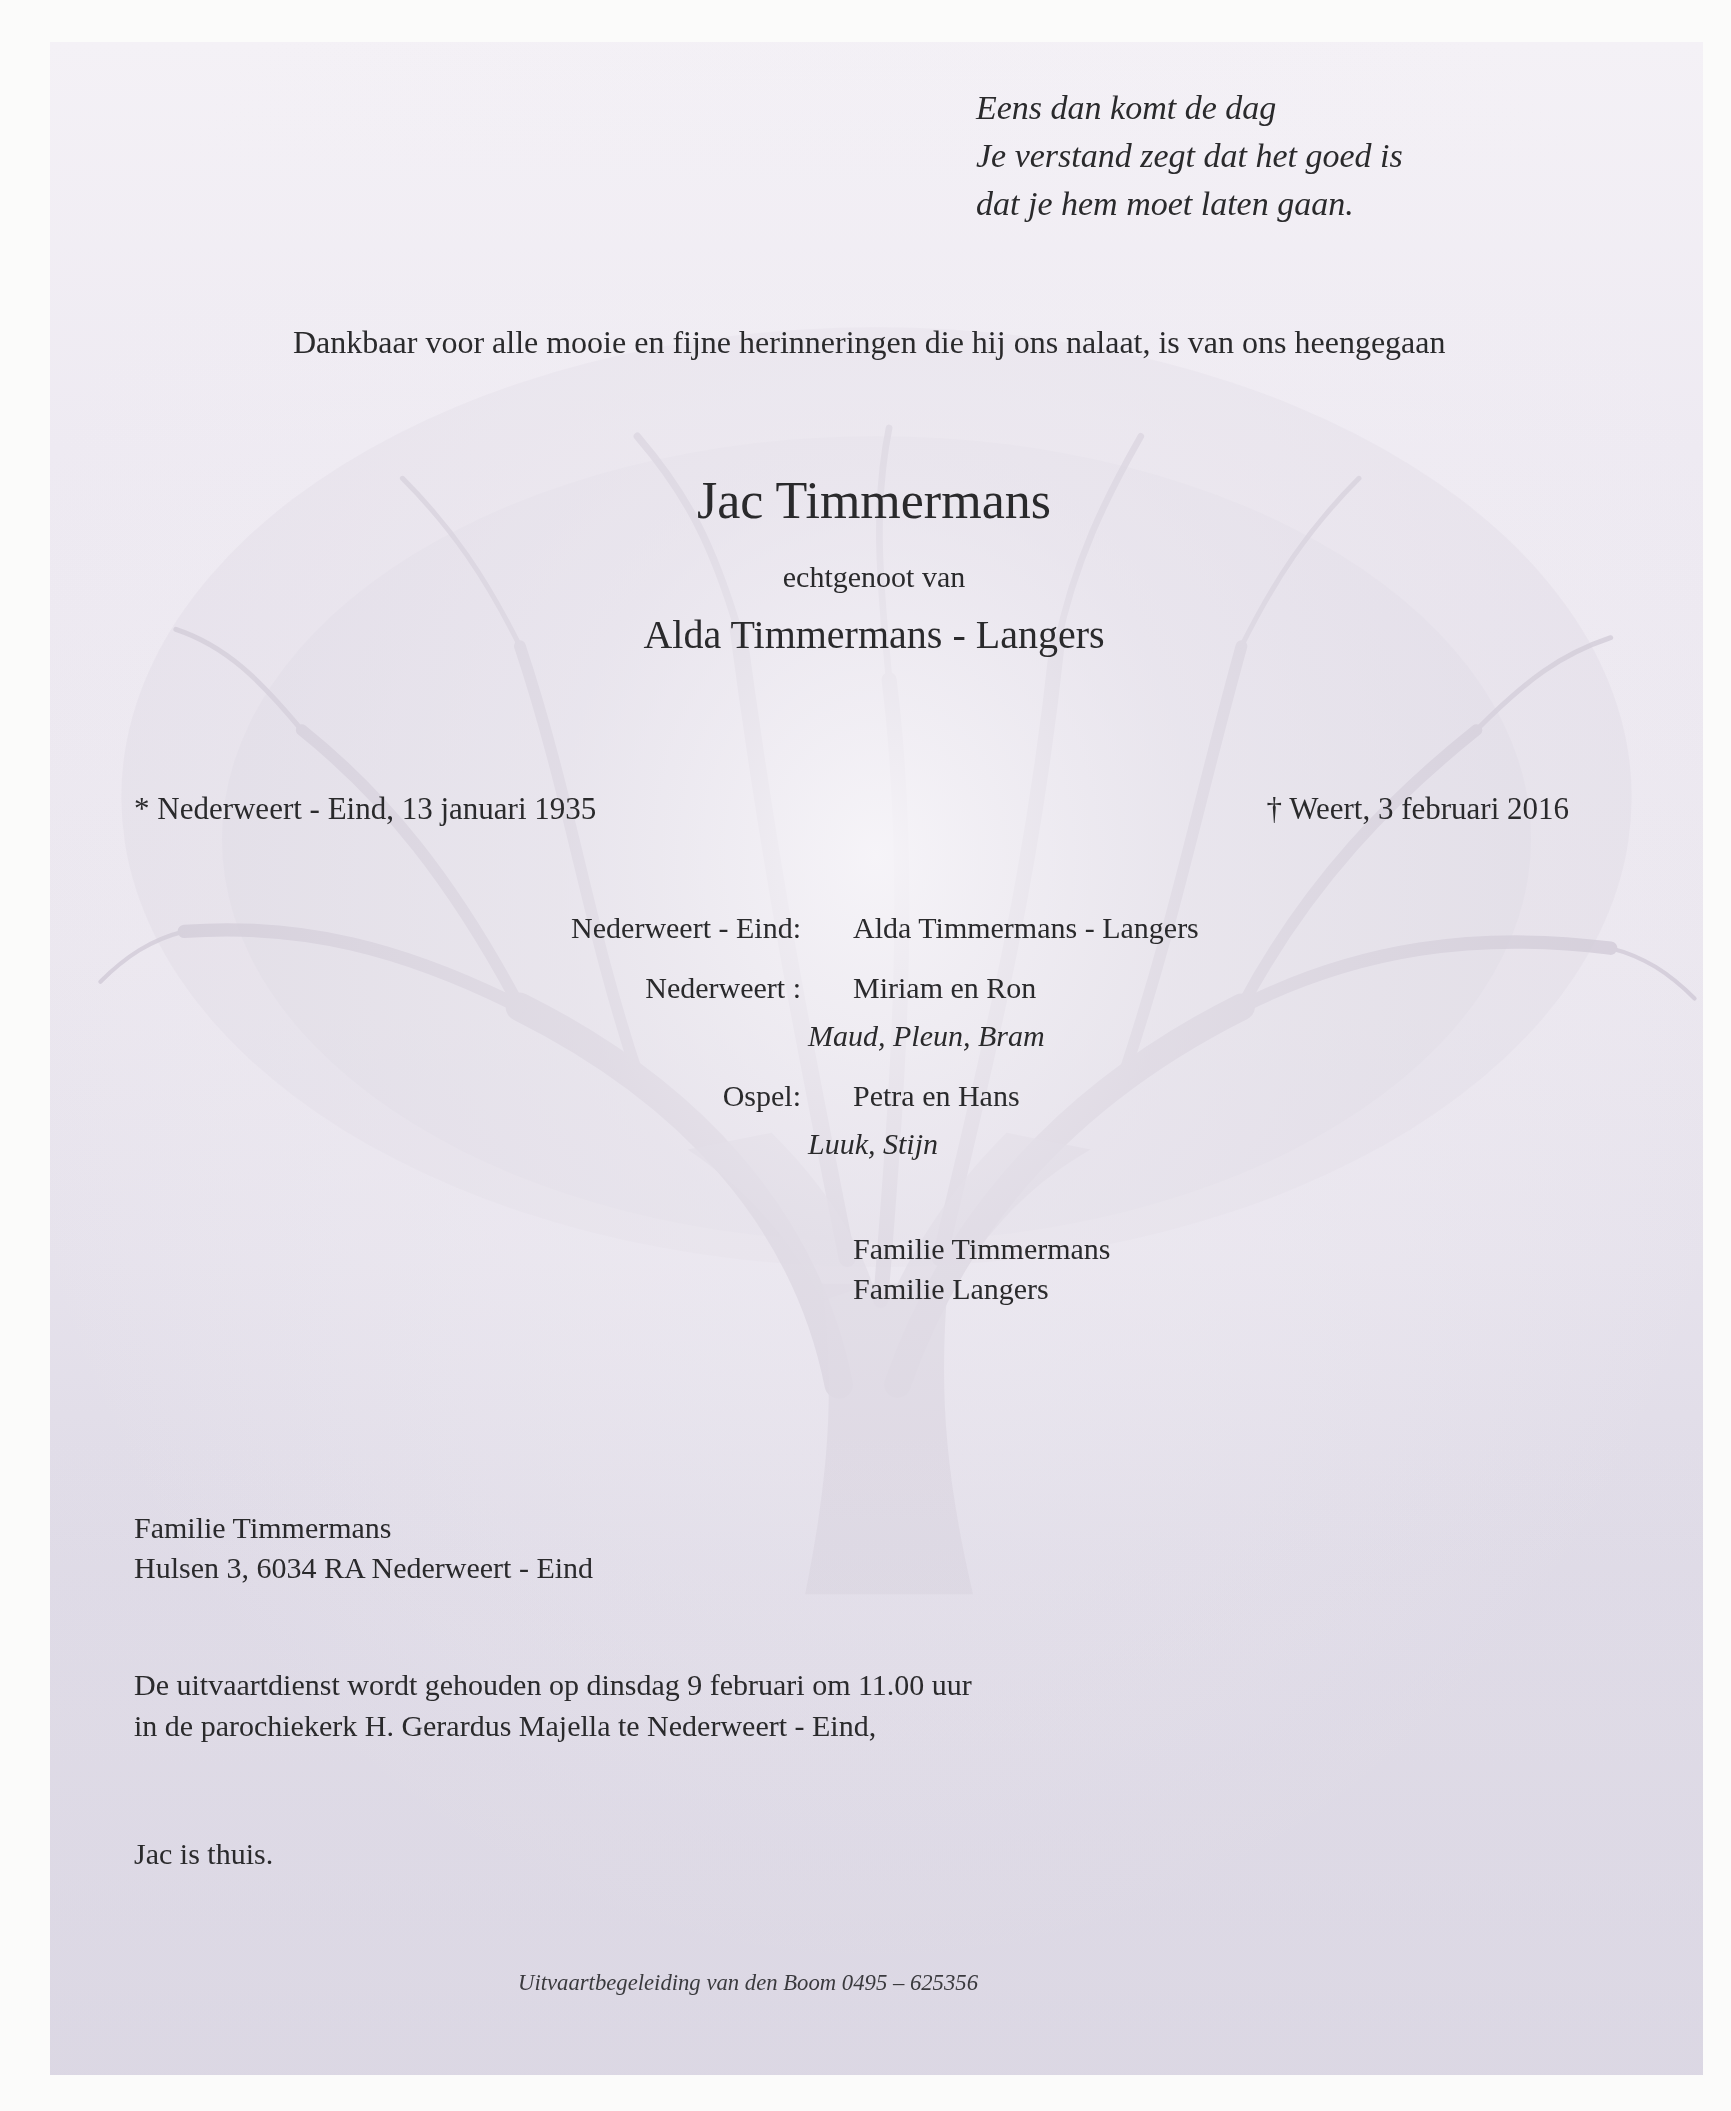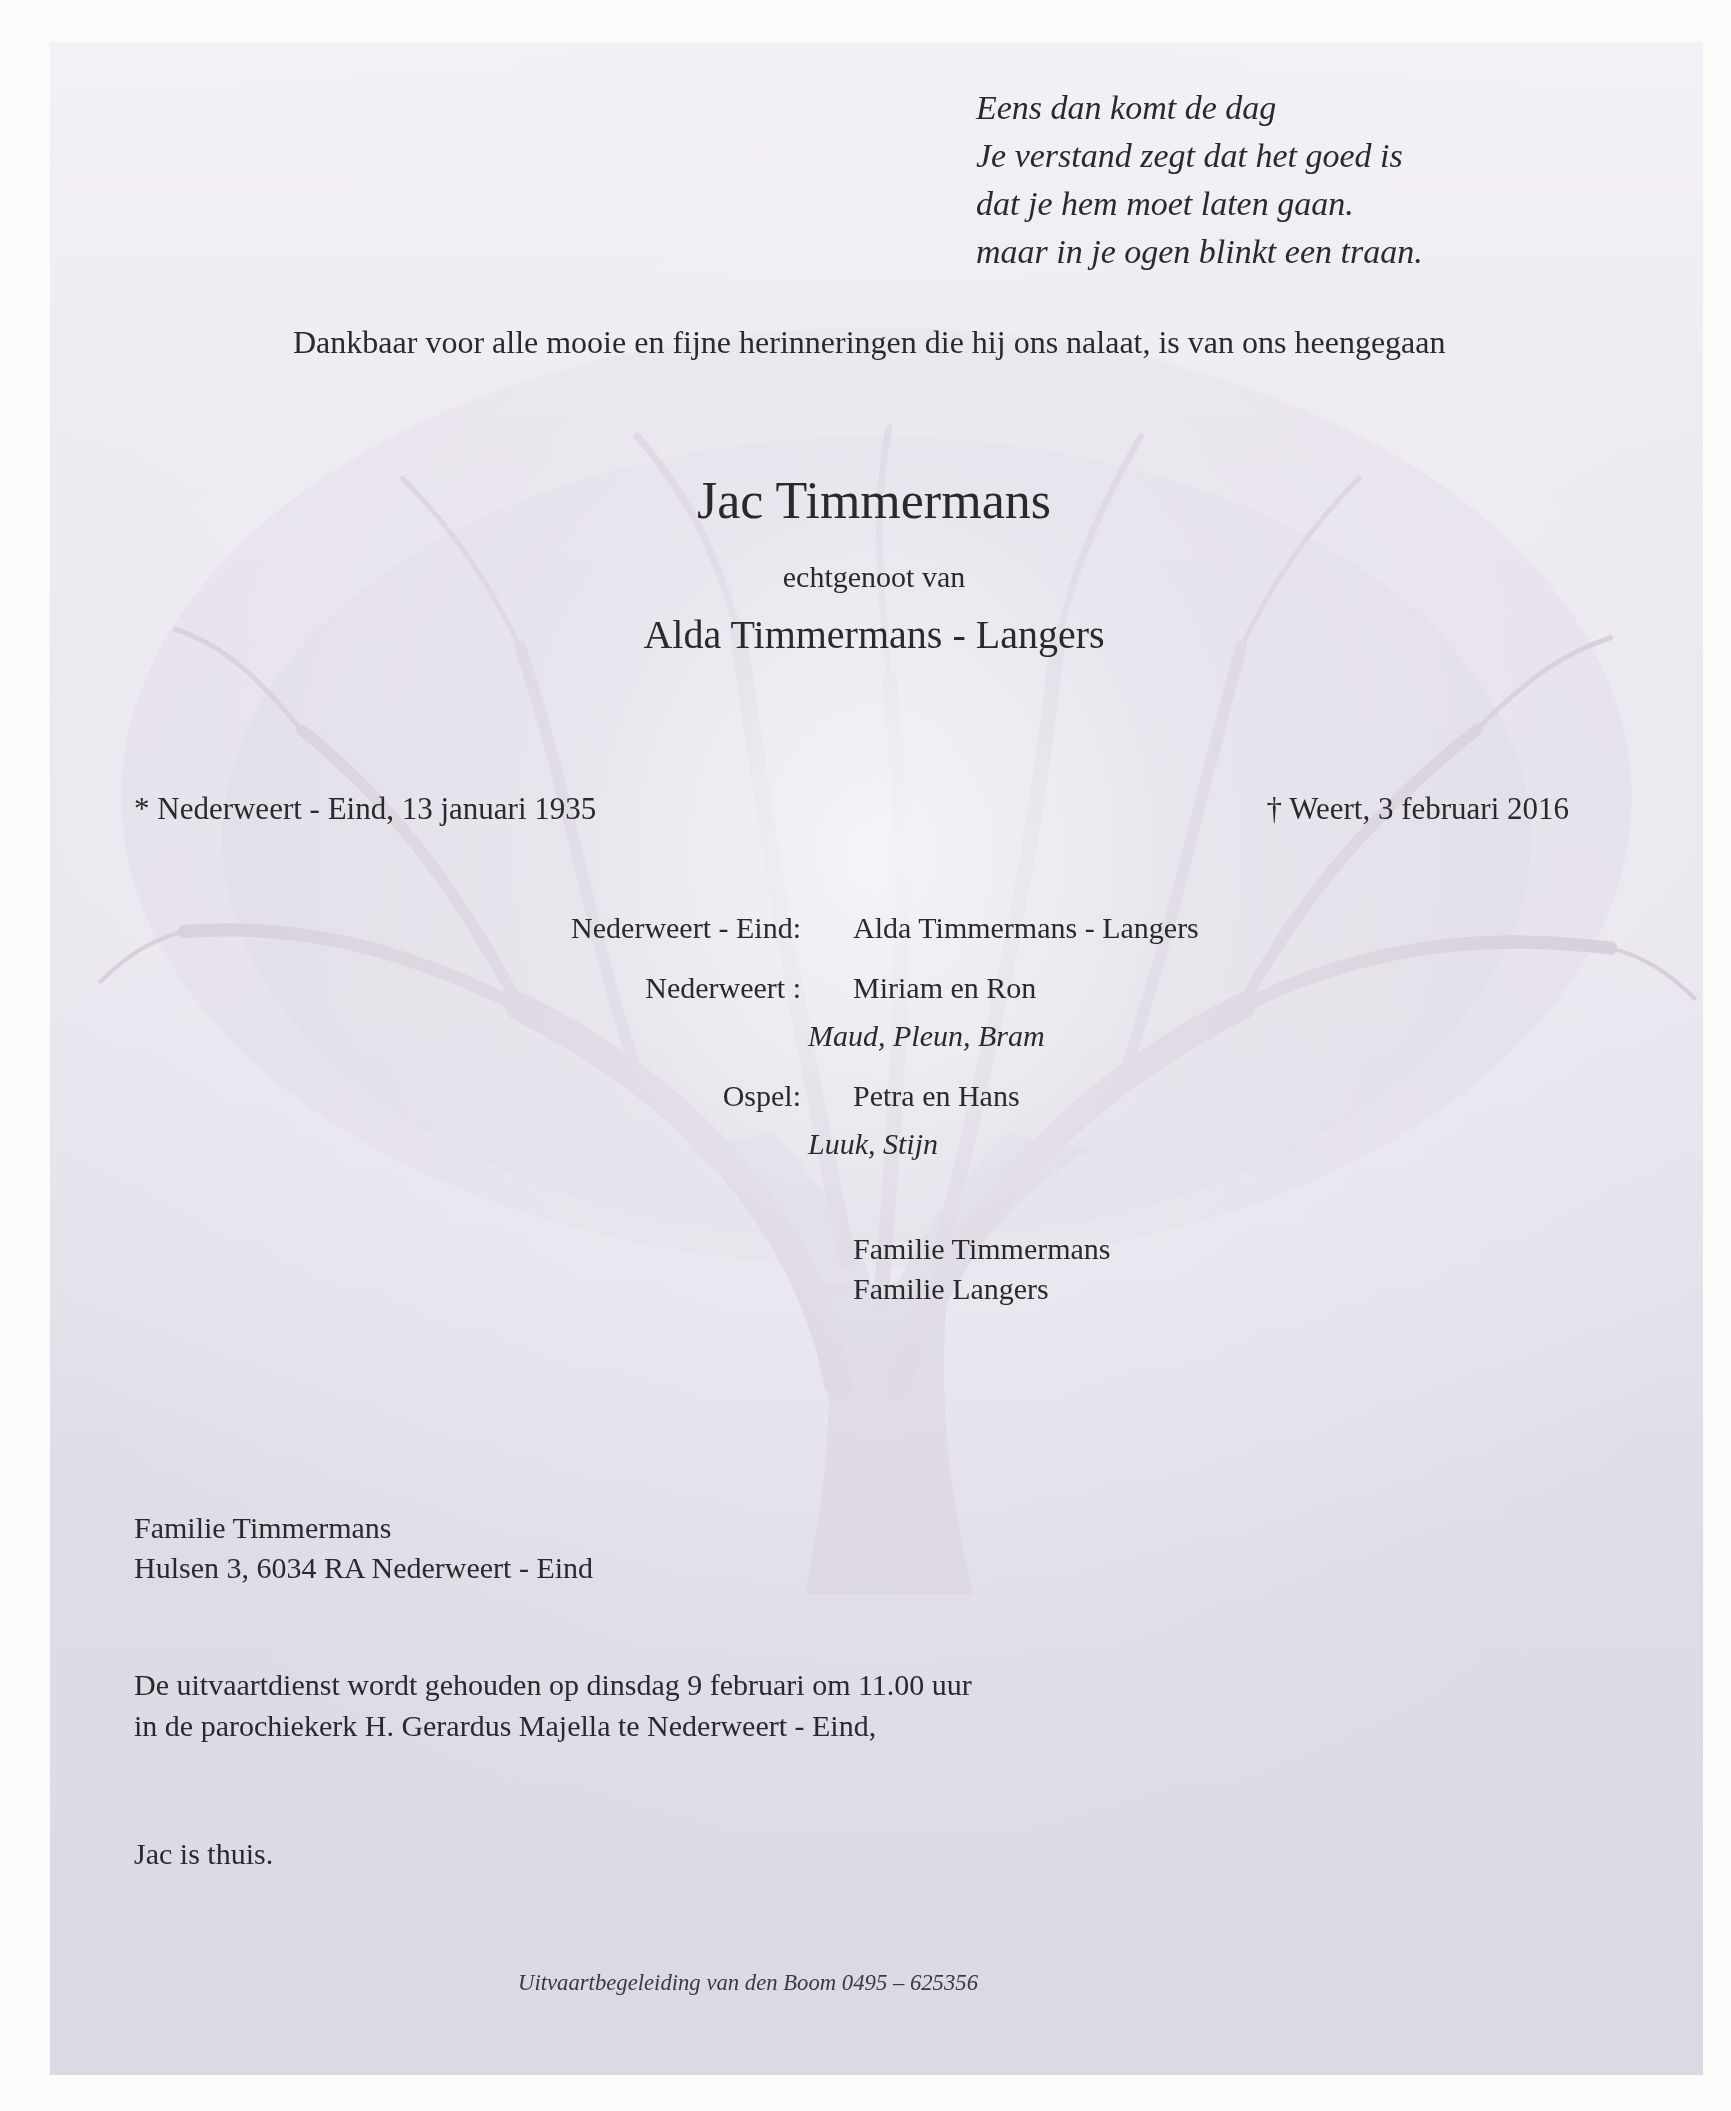--- a/index.html
+++ b/index.html
@@ -206,21 +206,20 @@
 
     <rect x="0" y="0" width="1970" height="2423" fill="url(#canopyGlow)"></rect>
     <rect x="0" y="1650" width="1970" height="773" fill="url(#groundFog)"></rect>
   </svg>
 </div>
 
 <div class="abs poem">
   <div>Eens dan komt de dag</div>
   <div>Je verstand zegt dat het goed is</div>
   <div>dat je hem moet laten gaan.</div>
-  <div>maar in je ogen blinkt een traan.</div>
 </div>
 
 <div class="abs intro">Dankbaar voor alle mooie en fijne herinneringen die hij ons nalaat, is van ons heengegaan</div>
 
 <div class="abs center deceased">Jac Timmermans</div>
 <div class="abs center spouse-of">echtgenoot van</div>
 <div class="abs center spouse">Alda Timmermans - Langers</div>
 
 <div class="abs birth">*  Nederweert - Eind, 13 januari 1935</div>
 <div class="abs death">† Weert, 3 februari 2016</div>

